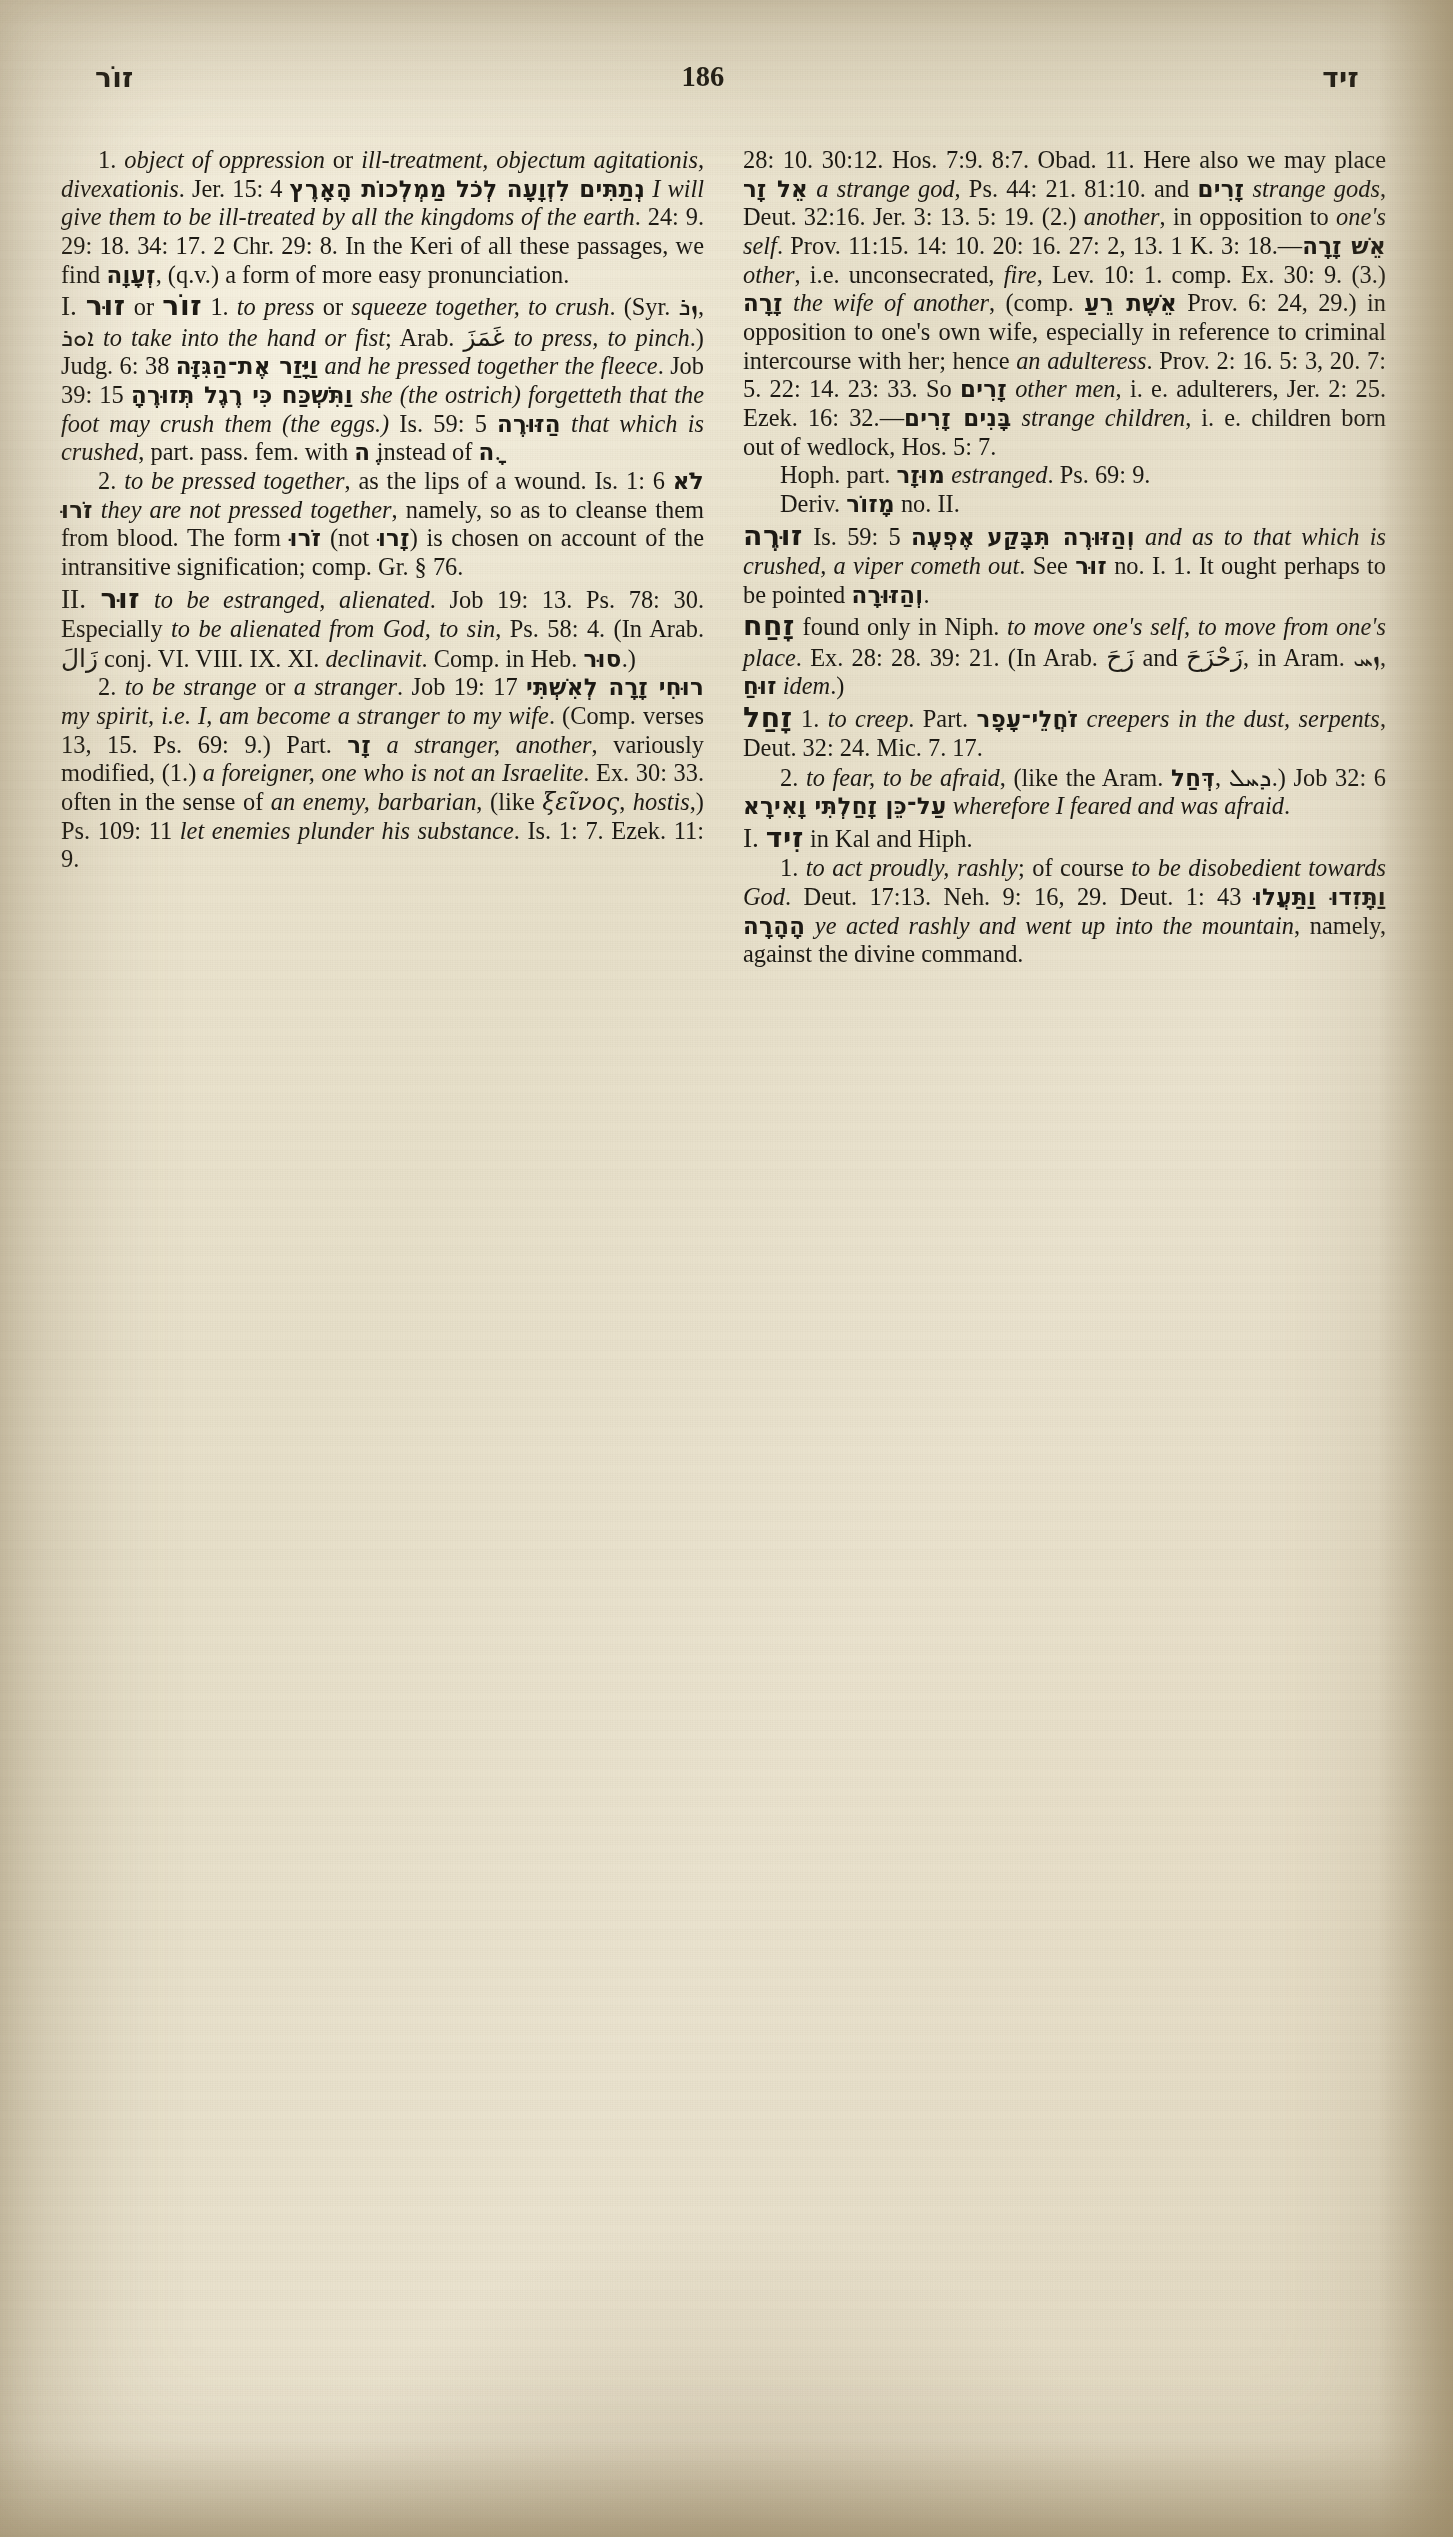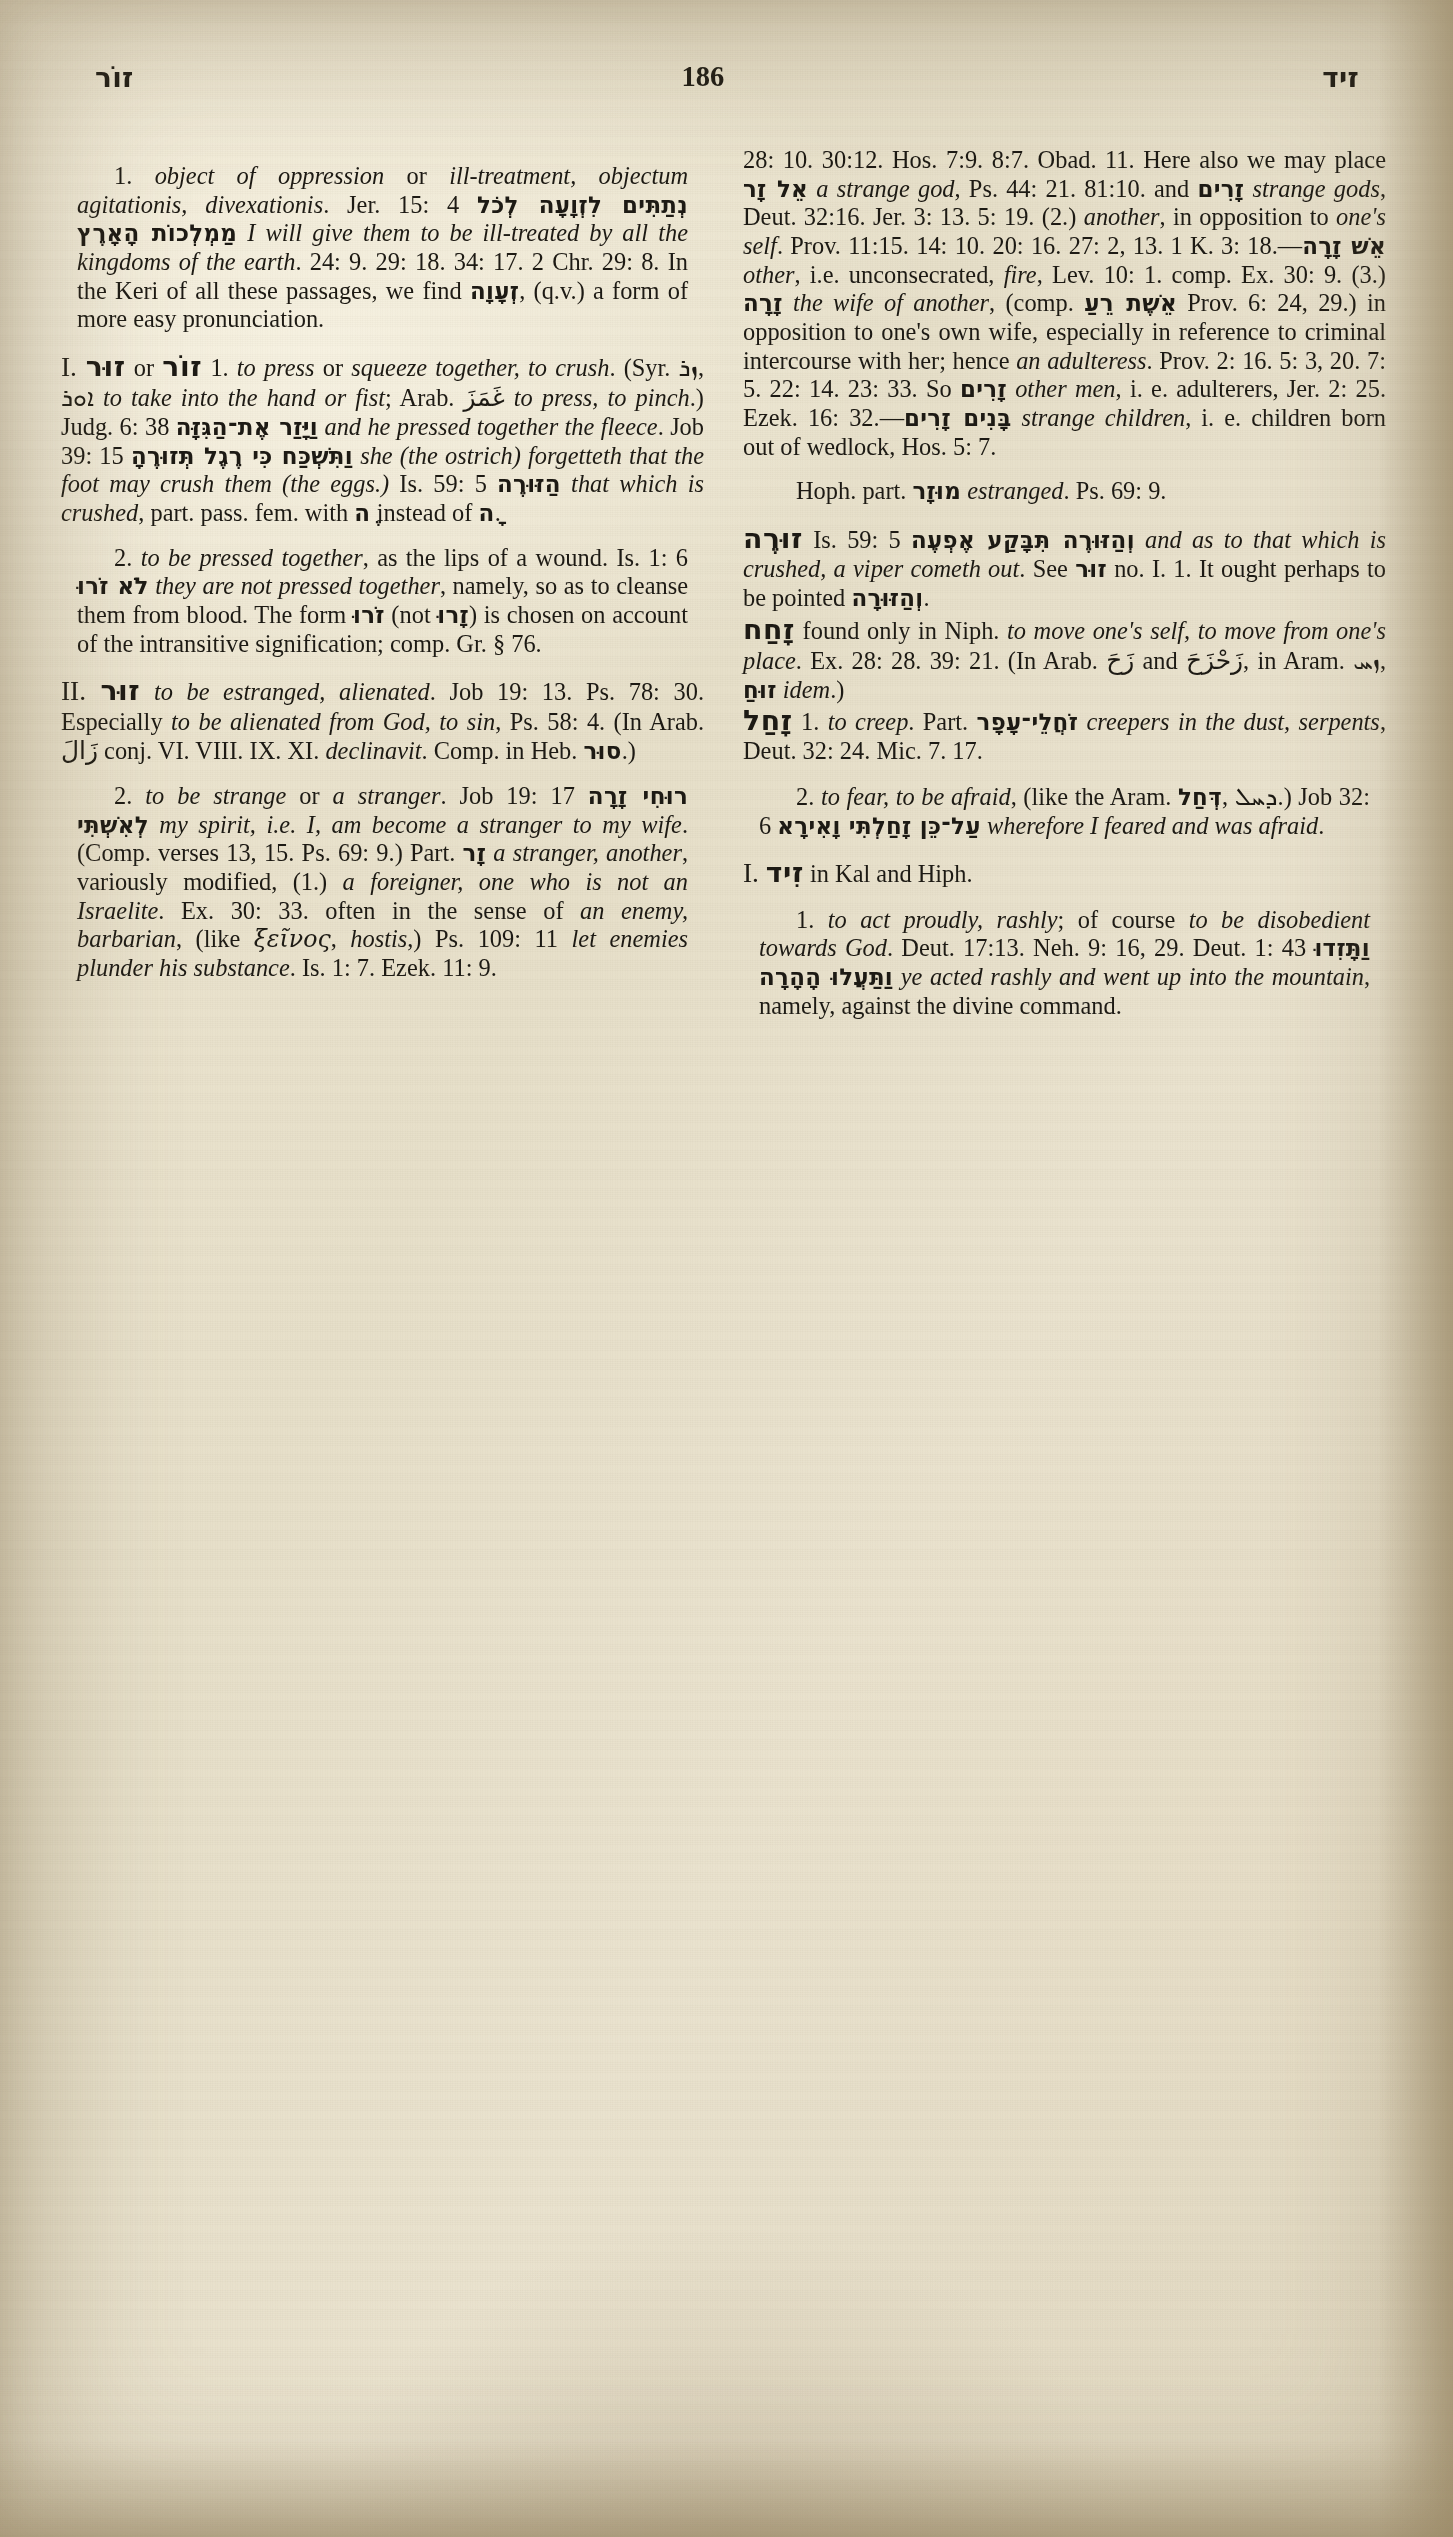--- a/index.html
+++ b/index.html
@@ -93,21 +93,21 @@
   }
   .col {
     width: 643px;
     font-size: 24.4px;
     line-height: 1.175;
     text-align: justify;
     text-justify: inter-word;
     hyphens: manual;
   }
   p.ind {
-    margin: 16px;
+    margin: 0;
     text-indent: 37px;
   }
   p.hang {
     margin: 0;
     text-indent: 0;
   }
 
   i, .it { font-style: italic; }
 
   
@@ -158,20 +158,21 @@
     <div class="col" id="col-left">
         <p class="ind"><span>1. </span><i class="it">object of oppression</i><span> or </span><i class="it">ill-treatment, objectum agitationis, divexationis</i><span>. Jer. 15: 4 </span><span class="heb">נְתַתִּים לִזְוָעָה לְכֹל מַמְלְכוֹת הָאָרֶץ</span><i class="it"> I will give them to be ill-treated by all the kingdoms of the earth</i><span>. 24: 9.  29: 18.  34: 17.  2 Chr. 29: 8.  In the Keri of all these passages, we find </span><span class="heb">זְעָוָה</span><span>, (q.v.) a form of more easy pronunciation.</span></p>
         <p class="hang"><span class="romnum">I. </span><span class="hebhead">זוּר</span><span> or </span><span class="hebhead">זוֹר</span><span> 1. </span><i class="it">to press</i><span> or </span><i class="it">squeeze together, to crush</i><span>. (Syr. </span><span class="syr">ܙܪ</span><span>, </span><span class="syr">ܐܘܪ</span><i class="it"> to take into the hand or fist</i><span>; Arab. </span><span class="arab">غَمَزَ</span><i class="it"> to press, to pinch</i><span>.)  Judg. 6: 38 </span><span class="heb">וַיָּזַר אֶת־הַגִּזָּה</span><i class="it"> and he pressed together the fleece</i><span>. Job 39: 15 </span><span class="heb">וַתִּשְׁכַּח כִּי רֶגֶל תְּזוּרֶהָ</span><i class="it"> she (the ostrich) forgetteth that the foot may crush them (the eggs.)</i><span> Is. 59: 5 </span><span class="heb">הַזּוּרֶה</span><i class="it"> that which is crushed</i><span>, part. pass. fem. with </span><span class="heb">ֶה</span><span> instead of </span><span class="heb">ָה</span><span>.</span></p>
         <p class="ind"><span>2. </span><i class="it">to be pressed together</i><span>, as the lips of a wound. Is. 1: 6 </span><span class="heb">לֹא זֹרוּ</span><i class="it"> they are not pressed together</i><span>, namely, so as to cleanse them from blood.  The form </span><span class="heb">זֹרוּ</span><span> (not </span><span class="heb">זָרוּ</span><span>) is chosen on account of the intransitive signification; comp. Gr. § 76.</span></p>
         <p class="hang"><span class="romnum">II. </span><span class="hebhead">זוּר</span><i class="it"> to be estranged, alienated</i><span>. Job 19: 13.  Ps. 78: 30. Especially </span><i class="it">to be alienated from God, to sin</i><span>, Ps. 58: 4. (In Arab. </span><span class="arab">زَالَ</span><span> conj. VI. VIII. IX. XI. </span><i class="it">declinavit</i><span>. Comp. in Heb. </span><span class="heb">סוּר</span><span>.)</span></p>
         <p class="ind"><span>2. </span><i class="it">to be strange</i><span> or </span><i class="it">a stranger</i><span>. Job 19: 17 </span><span class="heb">רוּחִי זָרָה לְאִשְׁתִּי</span><i class="it"> my spirit, i.e. I, am become a stranger to my wife</i><span>. (Comp. verses 13, 15. Ps. 69: 9.) Part. </span><span class="heb">זָר</span><i class="it"> a stranger, another</i><span>, variously modified, (1.) </span><i class="it">a foreigner, one who is not an Israelite</i><span>. Ex. 30: 33. often in the sense of </span><i class="it">an enemy, barbarian</i><span>, (like </span><span class="grk">ξεῖνος</span><span>, </span><i class="it">hostis</i><span>,) Ps. 109: 11 </span><i class="it">let enemies plunder his substance</i><span>. Is. 1: 7.  Ezek. 11: 9.</span></p>
       </div>
     <div class="col" id="col-right">
         <p class="hang"><span>28: 10. 30:12. Hos. 7:9. 8:7. Obad. 11.  Here also we may place </span><span class="heb">אֵל זָר</span><i class="it"> a strange god</i><span>, Ps. 44: 21.  81:10. and </span><span class="heb">זָרִים</span><i class="it"> strange gods</i><span>, Deut. 32:16. Jer. 3: 13.  5: 19.  (2.) </span><i class="it">another</i><span>, in opposition to </span><i class="it">one's self</i><span>. Prov. 11:15.  14: 10.  20: 16.  27: 2, 13.  1 K. 3: 18.—</span><span class="heb">אֵשׁ זָרָה</span><i class="it"> other</i><span>, i.e. unconsecrated, </span><i class="it">fire</i><span>, Lev. 10: 1. comp. Ex. 30: 9.  (3.) </span><span class="heb">זָרָה</span><i class="it"> the wife of another</i><span>, (comp. </span><span class="heb">אֵשֶׁת רֵעַ</span><span>  Prov. 6: 24, 29.) in opposition to one's own wife, especially in reference to criminal intercourse with her; hence </span><i class="it">an adulteress</i><span>.  Prov. 2: 16.  5: 3, 20.  7: 5. 22: 14.  23: 33.  So </span><span class="heb">זָרִים</span><i class="it"> other men</i><span>, i. e. adulterers, Jer. 2: 25.  Ezek. 16: 32.—</span><span class="heb">בָּנִים זָרִים</span><i class="it"> strange children</i><span>, i. e. children born out of wedlock, Hos. 5: 7.</span></p>
         <p class="ind"><span>Hoph. part. </span><span class="heb">מוּזָר</span><i class="it"> estranged</i><span>. Ps. 69: 9.</span></p>
+        <p class="ind"><span>Deriv. </span><span class="heb">מָזוֹר</span><span> no. II.</span></p>
         <p class="hang"><span class="hebhead">זוּרֶה</span><span> Is. 59: 5 </span><span class="heb">וְהַזּוּרֶה תִּבָּקַע אֶפְעֶה</span><i class="it"> and as to that which is crushed, a viper cometh out</i><span>. See </span><span class="heb">זוּר</span><span> no. I. 1.  It ought perhaps to be pointed </span><span class="heb">וְהַזּוּרָה</span><span>.</span></p>
         <p class="hang"><span class="hebhead">זָחַח</span><span> found only in Niph. </span><i class="it">to move one's self, to move from one's place</i><span>. Ex. 28: 28.  39: 21.   (In Arab. </span><span class="arab">زَحَ</span><span> and </span><span class="arab">زَحْزَحَ</span><span>, in Aram. </span><span class="syr">ܙܚ</span><span>, </span><span class="heb">זוּחַ</span><i class="it"> idem</i><span>.)</span></p>
         <p class="hang"><span class="hebhead">זָחַל</span><span> 1. </span><i class="it">to creep</i><span>. Part. </span><span class="heb">זֹחֲלֵי־עָפָר</span><i class="it"> creepers in the dust, serpents</i><span>, Deut. 32: 24.  Mic. 7. 17.</span></p>
         <p class="ind"><span>2. </span><i class="it">to fear, to be afraid</i><span>, (like the Aram. </span><span class="heb">דְּחַל</span><span>, </span><span class="syr">ܕܚܠ</span><span>.) Job 32: 6 </span><span class="heb">עַל־כֵּן זָחַלְתִּי וָאִירָא</span><i class="it"> wherefore I feared and was afraid</i><span>.</span></p>
         <p class="hang"><span class="romnum">I. </span><span class="hebhead">זִיד</span><span> in Kal and Hiph.</span></p>
         <p class="ind"><span>1. </span><i class="it">to act proudly, rashly</i><span>; of course </span><i class="it">to be disobedient towards God</i><span>. Deut. 17:13.  Neh. 9: 16, 29.  Deut. 1: 43 </span><span class="heb">וַתָּזִדוּ וַתַּעֲלוּ הָהָרָה</span><i class="it"> ye acted rashly and went up into the mountain</i><span>, namely, against the divine command.</span></p>
       </div>
   </div>
 
   <div class="grain"></div>

